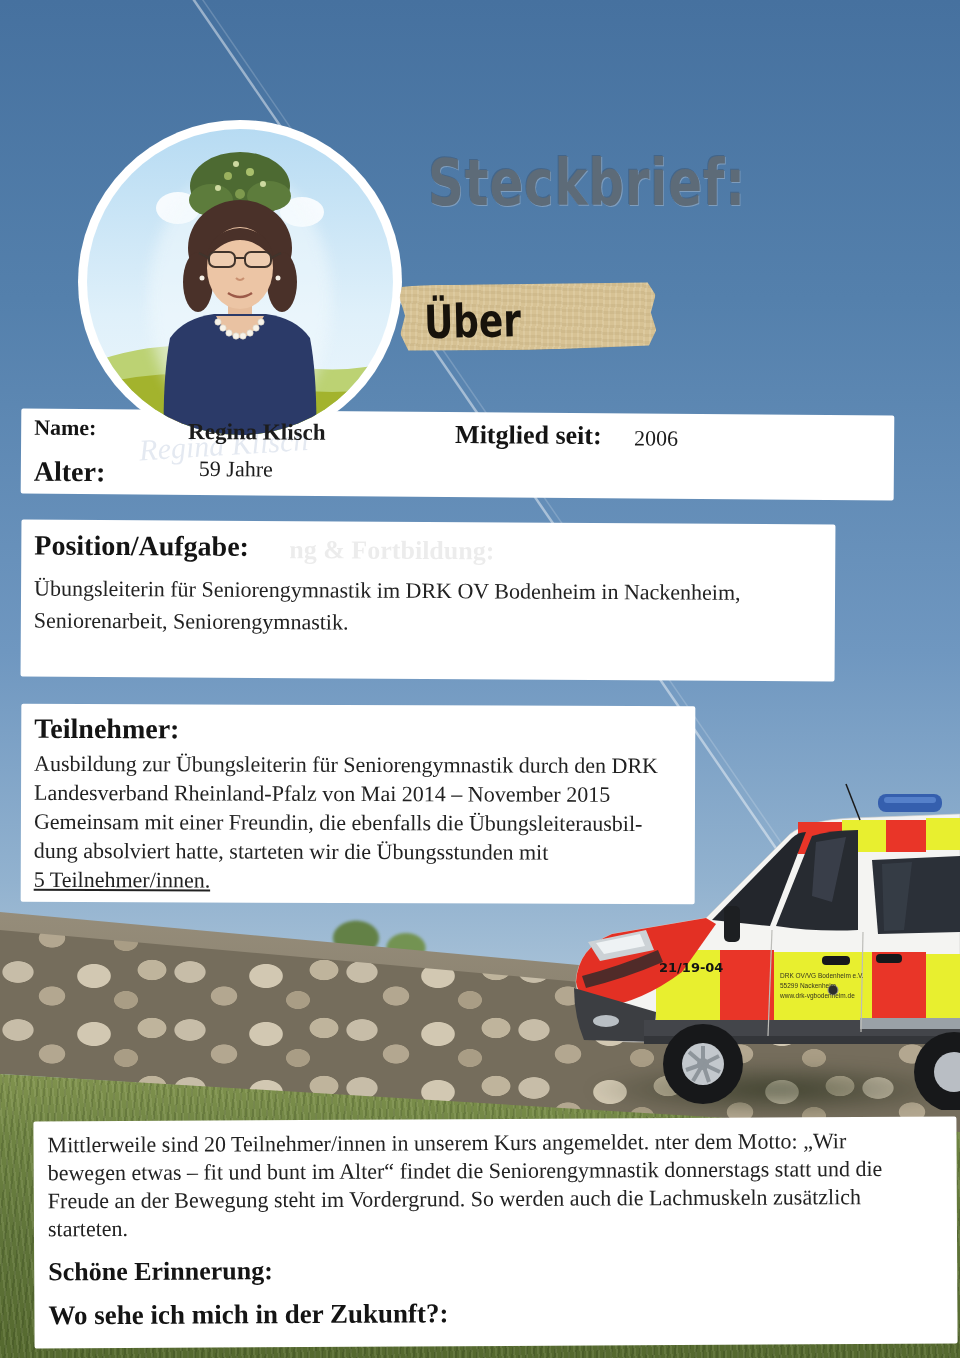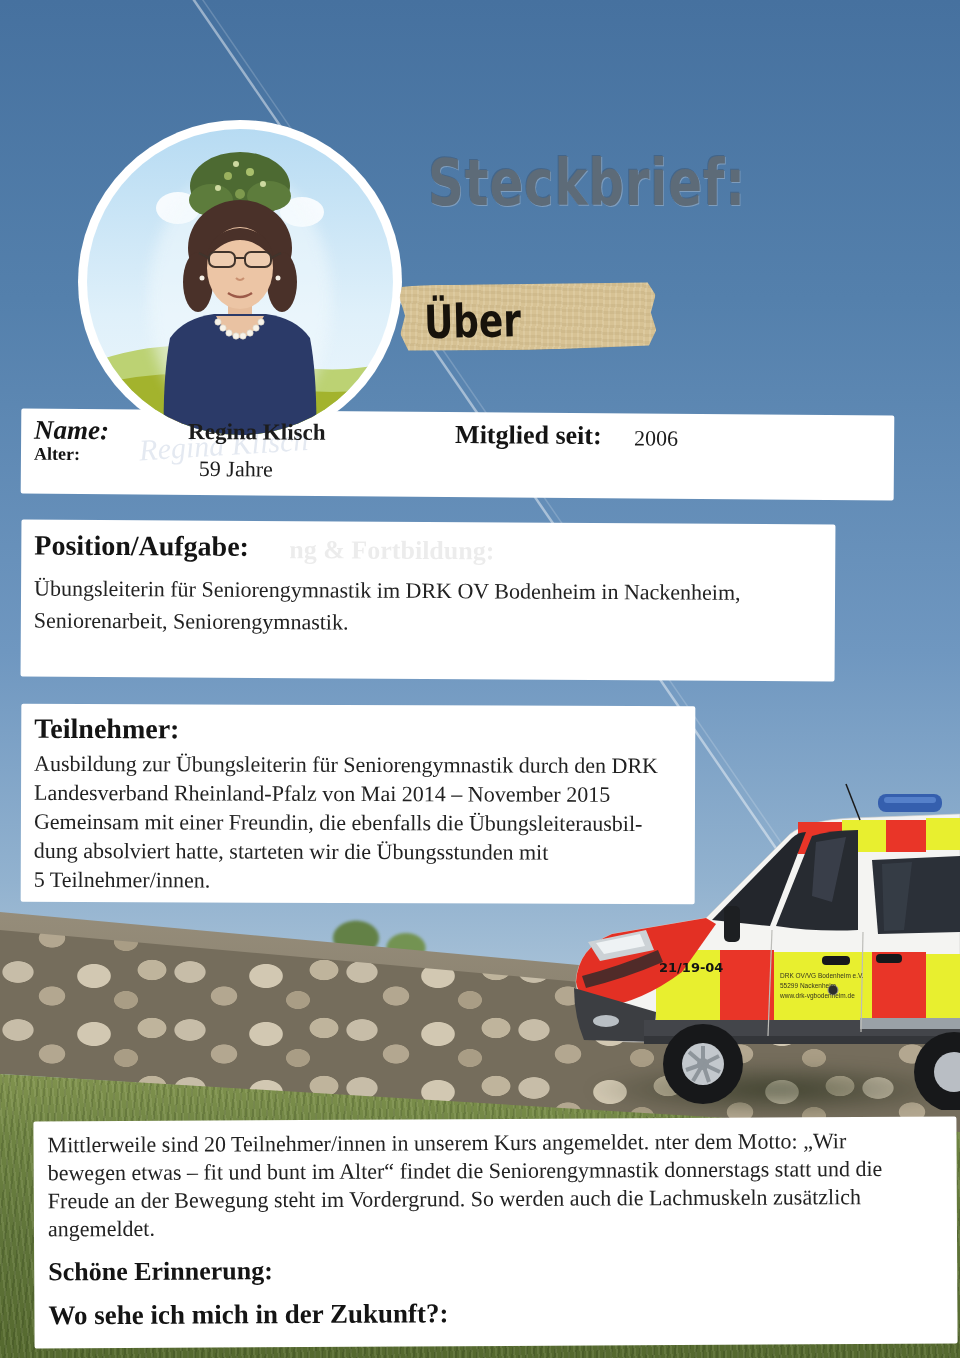--- a/index.html
+++ b/index.html
@@ -192,28 +192,28 @@
     <div class="body-t" style="left:13px;top:56px;">Übungsleiterin für Seniorengymnastik im DRK  OV Bodenheim in Nackenheim,</div>
     <div class="body-t" style="left:13px;top:88px;">Seniorenarbeit, Seniorengymnastik.</div>
   </div>
 
   <div class="panel" id="box-career">
     <div class="h-bold" style="left:13px;top:9px;">Teilnehmer:</div>
     <div class="body-t" style="left:13px;top:47px;">Ausbildung zur Übungsleiterin für Seniorengymnastik durch den DRK</div>
     <div class="body-t" style="left:13px;top:76px;">Landesverband Rheinland-Pfalz  von Mai 2014 – November 2015</div>
     <div class="body-t" style="left:13px;top:105px;">Gemeinsam mit einer Freundin, die ebenfalls die Übungsleiterausbil-</div>
     <div class="body-t" style="left:13px;top:134px;">dung absolviert hatte, starteten wir die Übungsstunden mit</div>
-    <div class="body-t" style="left:13px;top:163px;">5 Teilnehmer/innen.</div>
+    <div class="body-t" style="left:13px;top:163px;text-decoration:underline;">5 Teilnehmer/innen.</div>
   </div>
 
   <div class="panel" id="box-bottom">
     <div class="body-t" style="left:14px;top:11px;">Mittlerweile sind 20 Teilnehmer/innen in unserem Kurs angemeldet. nter dem Motto: „Wir</div>
     <div class="body-t" style="left:14px;top:39px;">bewegen etwas – fit und bunt im Alter“ findet die Seniorengymnastik donnerstags statt und die</div>
     <div class="body-t" style="left:14px;top:67px;">Freude an der Bewegung steht im Vordergrund. So werden auch die Lachmuskeln zusätzlich</div>
-    <div class="body-t" style="left:14px;top:95px;">angemeldet.</div>
+    <div class="body-t" style="left:14px;top:95px;">starteten.</div>
     <div class="h-bold" style="left:14px;top:136px;font-size:26px;">Schöne Erinnerung:</div>
     <div class="h-bold" style="left:14px;top:179px;font-size:27px;">Wo sehe ich mich in der Zukunft?:</div>
   </div>
 
   <svg class="photo" viewBox="0 0 324 324">
     <defs>
       <linearGradient id="skyg" x1="0" y1="0" x2="0" y2="1">
         <stop offset="0" stop-color="#b5daf2"></stop>
           <stop offset=".6" stop-color="#dff0fa"></stop>
         <stop offset="1" stop-color="#eef7fc"></stop>
@@ -287,23 +287,23 @@
             <circle cx="172" cy="213" r="3.2"></circle>
           <circle cx="178" cy="208" r="3.2"></circle>
             <circle cx="183" cy="202" r="3.2"></circle>
         </g>
       </g>
     </g>
   </svg>
 
   <div class="textlayer" id="name-text">
     <div class="sig-ghost">Regina Klisch</div>
-    <div class="h-bold" style="left:13px;top:6px;font-size:27px;font-style:italic;">Name:</div>
+    <div class="h-bold" style="left:13px;top:6px;font-size:22px;">Name:</div>
     <div style="left:167px;top:9px;font-weight:bold;font-size:23px;">Regina Klisch</div>
-    <div class="h-bold" style="left:13px;top:35px;font-size:18px;">Alter:</div>
+    <div class="h-bold" style="left:13px;top:47px;font-size:28px;">Alter:</div>
     <div style="left:169px;top:46px;font-size:22px;margin-left:9px;">59 Jahre</div>
     <div class="h-bold" style="left:434px;top:8px;font-size:26px;">Mitglied seit:</div>
     <div style="left:613px;top:12px;font-size:22px;">2006</div>
   </div>
 
   <div class="title">Steckbrief:</div>
   <div class="banner">
     <div class="banner-text">Über mich</div>
   </div>
 

